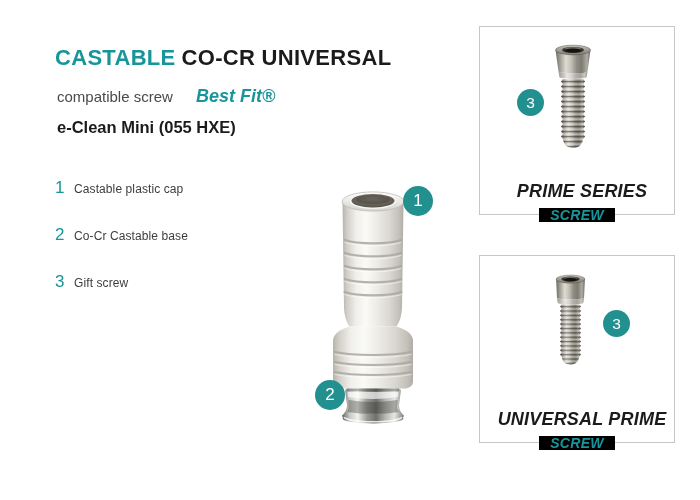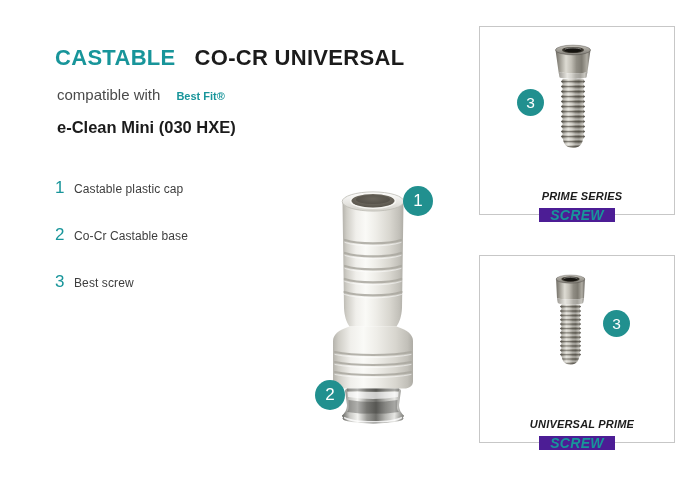--- a/index.html
+++ b/index.html
@@ -4,23 +4,23 @@
 <style>
   html,body{margin:0;padding:0;}
   body{
     width:700px;height:500px;position:relative;background:#ffffff;
     font-family:"Liberation Sans", sans-serif;overflow:hidden;
     -webkit-font-smoothing:antialiased;
   }
   
   .title{position:absolute;left:55px;top:30px;font-size:22px;font-weight:700;
          letter-spacing:.3px;color:var(--ink);white-space:nowrap;}
-  .title .hl{color:var(--accent);margin-right:19px;}
+  .title .hl{color:var(--accent);margin-right:6px;}
   .compat{position:absolute;left:57px;top:71px;font-size:15px;color:var(--muted);white-space:nowrap;}
-  .compat .brand{color:var(--accent);font-weight:700;margin-left:16px;font-size:11px;}
+  .compat .brand{color:var(--accent);font-weight:700;margin-left:23px;font-size:18px;font-style:italic;}
   .model{position:absolute;left:57px;top:101px;font-size:16.5px;font-weight:700;color:var(--ink);}
   
   .parts{position:absolute;left:55px;top:179px;margin:0;padding:0;list-style:none;}
   .parts li{height:47px;display:flex;align-items:flex-start;}
   .parts .num{color:var(--accent);font-size:17px;font-weight:400;width:19px;line-height:1;}
   .parts .lbl{font-size:12px;color:#3d3d3d;margin-left:0;margin-top:3px;letter-spacing:.1px;text-align:right;}
   
   .badge{position:absolute;border-radius:50%;background:var(--badge);color:#fff;
          display:flex;align-items:center;justify-content:center;z-index:5;}
   .badge-lg{width:30px;height:30px;font-size:17px;}
@@ -28,23 +28,23 @@
   
   .figure{position:absolute;left:303px;top:178px;width:140px;height:250px;}
   
   .card{position:absolute;width:196px;border:1px solid var(--border);background:#fff;box-sizing:border-box;}
   .card-1{left:479px;top:26px;height:189px;}
   .card-2{left:479px;top:255px;height:188px;}
   .screw{position:absolute;}
   .screw-1{left:73px;top:16px;width:40px;height:110px;}
   .screw-2{left:73px;top:17px;width:35px;height:96px;}
   .series-name{position:absolute;left:10px;right:0;bottom:12px;text-align:center;
-               font-style:italic;font-weight:700;font-size:11px;color:var(--ink);letter-spacing:.2px;}
+               font-style:italic;font-weight:700;font-size:18px;color:var(--ink);letter-spacing:.2px;}
   .type-wrap{position:absolute;left:0;right:0;bottom:-9px;text-align:center;line-height:1;}
-  .series-type{display:inline-block;background:#4c1d95;padding:0 11px;
+  .series-type{display:inline-block;background:#000000;padding:0 11px;
                font-style:italic;font-weight:700;font-size:14px;color:var(--accent);letter-spacing:.3px;}
   svg{display:block;}
 </style>
 </head>
 <body>
 
 <svg width="0" height="0" style="position:absolute" aria-hidden="true">
   <defs>
     <linearGradient id="bodyGrad" x1="0" y1="0" x2="1" y2="0">
       <stop offset="0" stop-color="#b5b3ac"></stop>
@@ -90,36 +90,36 @@
     </linearGradient>
     <pattern id="thrP" width="40" height="5" patternUnits="userSpaceOnUse">
       <rect y="0.4" width="40" height="1.7" fill="rgba(255,255,255,0.35)"></rect>
       <rect y="2.9" width="40" height="1.4" fill="rgba(45,42,36,0.5)"></rect>
     </pattern>
   </defs>
 </svg>
 
 <h1 class="title"><span class="hl">CASTABLE</span><span>CO-CR UNIVERSAL</span></h1>
 
-<p class="compat"><span>compatible with</span><span class="brand">Best Fit®</span></p>
+<p class="compat"><span>compatible screw</span><span class="brand">Best Fit®</span></p>
 
-<p class="model">e-Clean Mini (030 HXE)</p>
+<p class="model">e-Clean Mini (055 HXE)</p>
 
 <ul class="parts">
   <li>
     <span class="num">1</span>
     <span class="lbl">Castable plastic cap</span>
   </li>
   <li>
     <span class="num">2</span>
     <span class="lbl">Co-Cr Castable base</span>
   </li>
   <li>
     <span class="num">3</span>
-    <span class="lbl">Best screw</span>
+    <span class="lbl">Gift screw</span>
   </li>
 </ul>
 
 <div class="figure">
   <svg viewBox="0 0 140 250" width="140" height="250">
 
     <path d="M39.5,24 C39.5,29.5 100.5,29.5 100.5,24 L99,130 C98.5,139 96.5,144 93.5,148.5 L46.5,148.5 C43.5,144 41.5,139 41,130 Z" fill="url(#bodyGrad)"></path>
 
     <g fill="none" stroke-linecap="round">
       <path d="M42,62 C55,66.5 85,66.5 98,62" stroke="#a9a79f" stroke-width="2.2" opacity="0.85"></path>

